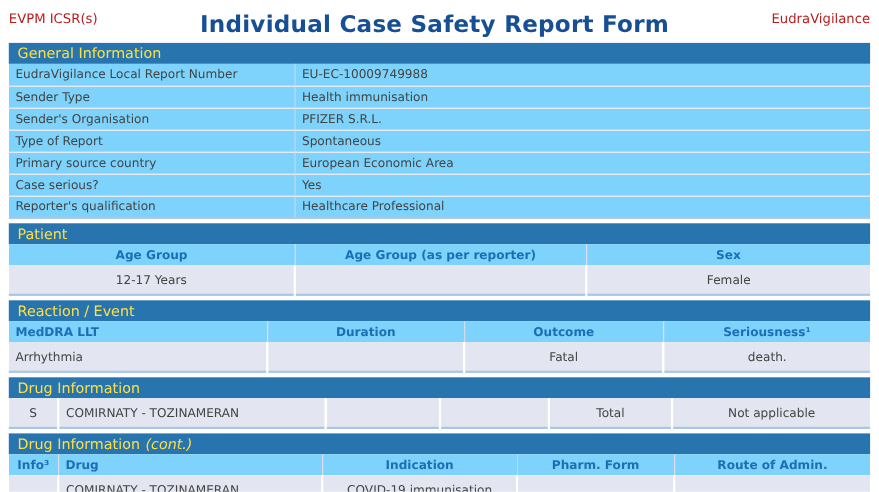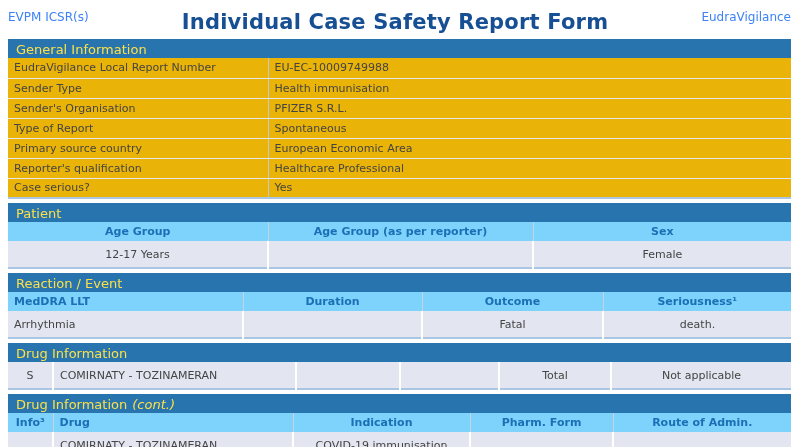--- a/index.html
+++ b/index.html
@@ -10,40 +10,40 @@
     font-size: 11px;
     color: #444444;
     padding: 8px 8px 0 8px;
     overflow: hidden;
   }
   
   .page-header {
     display: flex; align-items: flex-start; justify-content: space-between;
     padding: 2px 0 5px 0;
   }
-  .hdr-link { color: #3b82f6; font-size: 12px; cursor: pointer; }
+  .hdr-link { color: #b91c1c; font-size: 12px; cursor: pointer; }
   .page-title {
     color: #174F94; font-size: 21px; font-weight: bold;
     letter-spacing: 0.2px; flex: 1; text-align: center;
   }
   
   .section { margin-bottom: 4px; }
   .bar {
     background: #2874AE; color: #fde047;
     font-size: 13px; padding: 3px 8px; height: 19px;
     overflow: hidden; white-space: nowrap;
   }
   .bar .it { font-style: italic; margin-left: 5px; }
   table {
     width: 100%; border-collapse: collapse; table-layout: fixed;
     border-bottom: 2px solid #A9C6E4;
   }
   
   .gi td {
-    background: #eab308; height: 20px; padding: 2px 6px;
+    background: #7dd3fc; height: 20px; padding: 2px 6px;
     border-bottom: 1px solid #E6E6EB; color: #444444;
     overflow: hidden; white-space: nowrap;
   }
   .gi td.lbl { border-right: 1px solid #C6C6CE; }
   .gi tr:last-child td { border-bottom: none; }
   
   th {
     background: #7dd3fc; color: #1B6FB4; font-weight: bold; font-size: 11px;
     height: 19px; padding: 2px 6px; text-align: center;
     border-right: 1px solid #C9D3E0; overflow: hidden; white-space: nowrap;
@@ -89,26 +89,26 @@
     </tr>
     <tr>
       <td class="lbl">Type of Report</td>
       <td>Spontaneous</td>
     </tr>
     <tr>
       <td class="lbl">Primary source country</td>
       <td>European Economic Area</td>
     </tr>
     <tr>
+      <td class="lbl">Case serious?</td>
+      <td>Yes</td>
+    </tr>
+    <tr>
       <td class="lbl">Reporter's qualification</td>
       <td>Healthcare Professional</td>
-    </tr>
-    <tr>
-      <td class="lbl">Case serious?</td>
-      <td>Yes</td>
     </tr>
   </tbody>
     </table>
 </div>
 
 <div class="section">
   <div class="bar">Patient</div>
   <table>
     <colgroup>
         <col style="width:260px">

